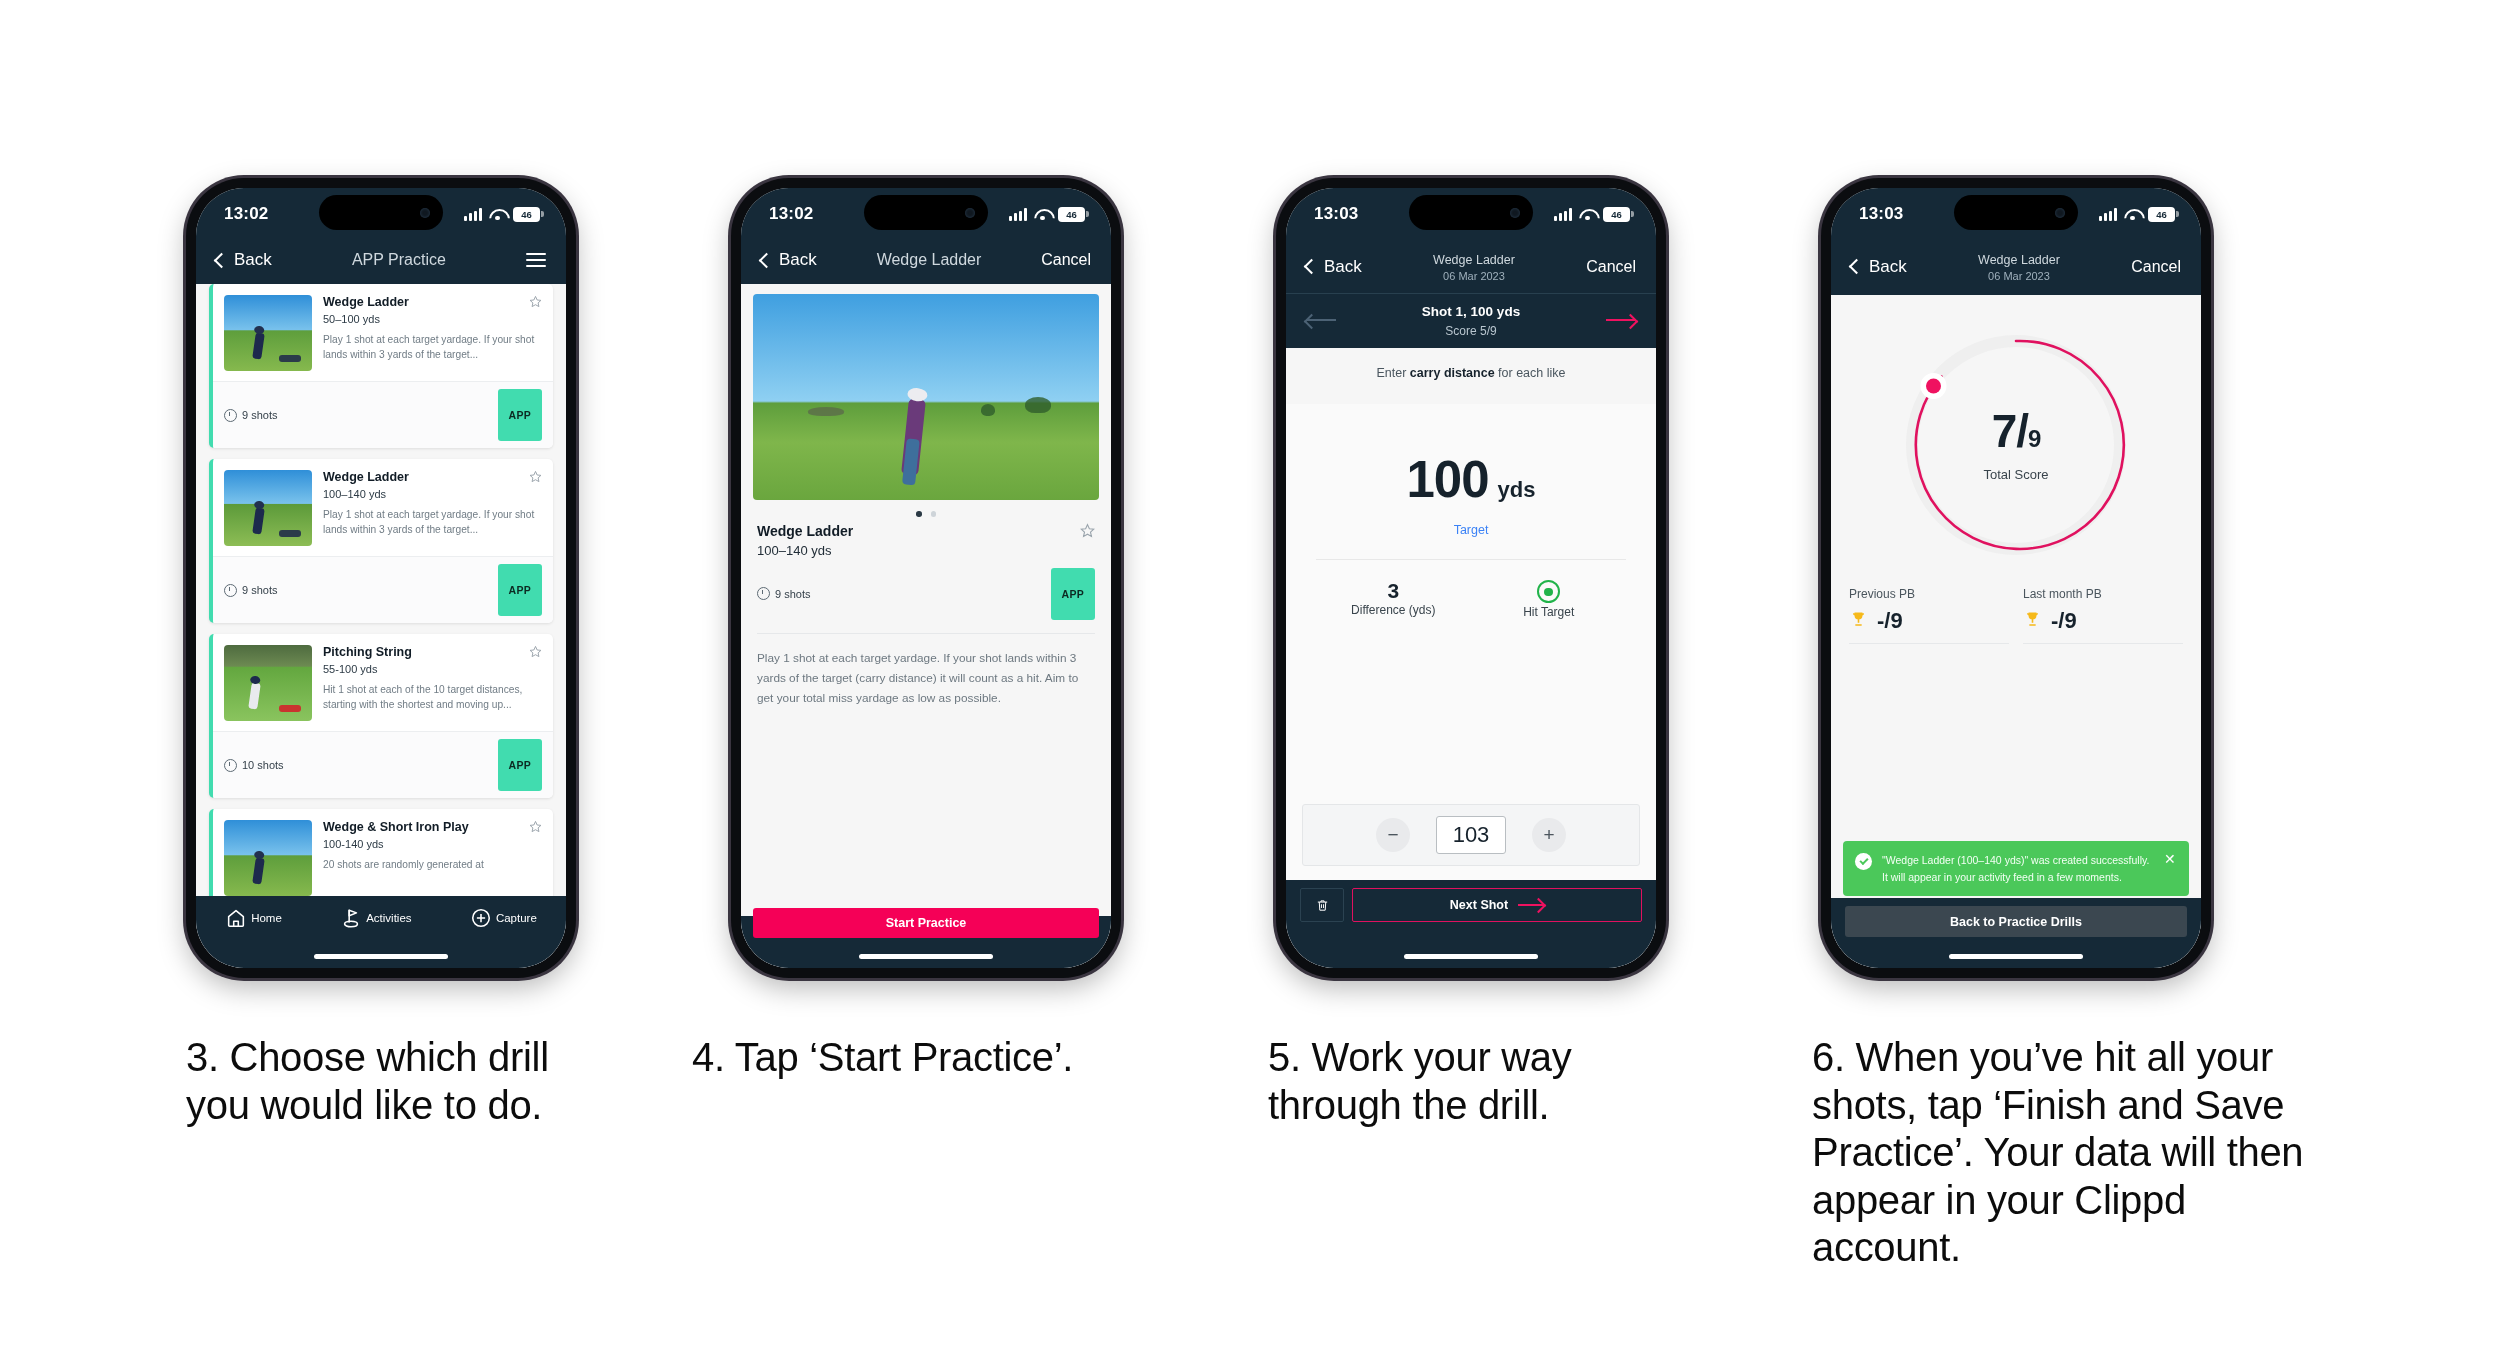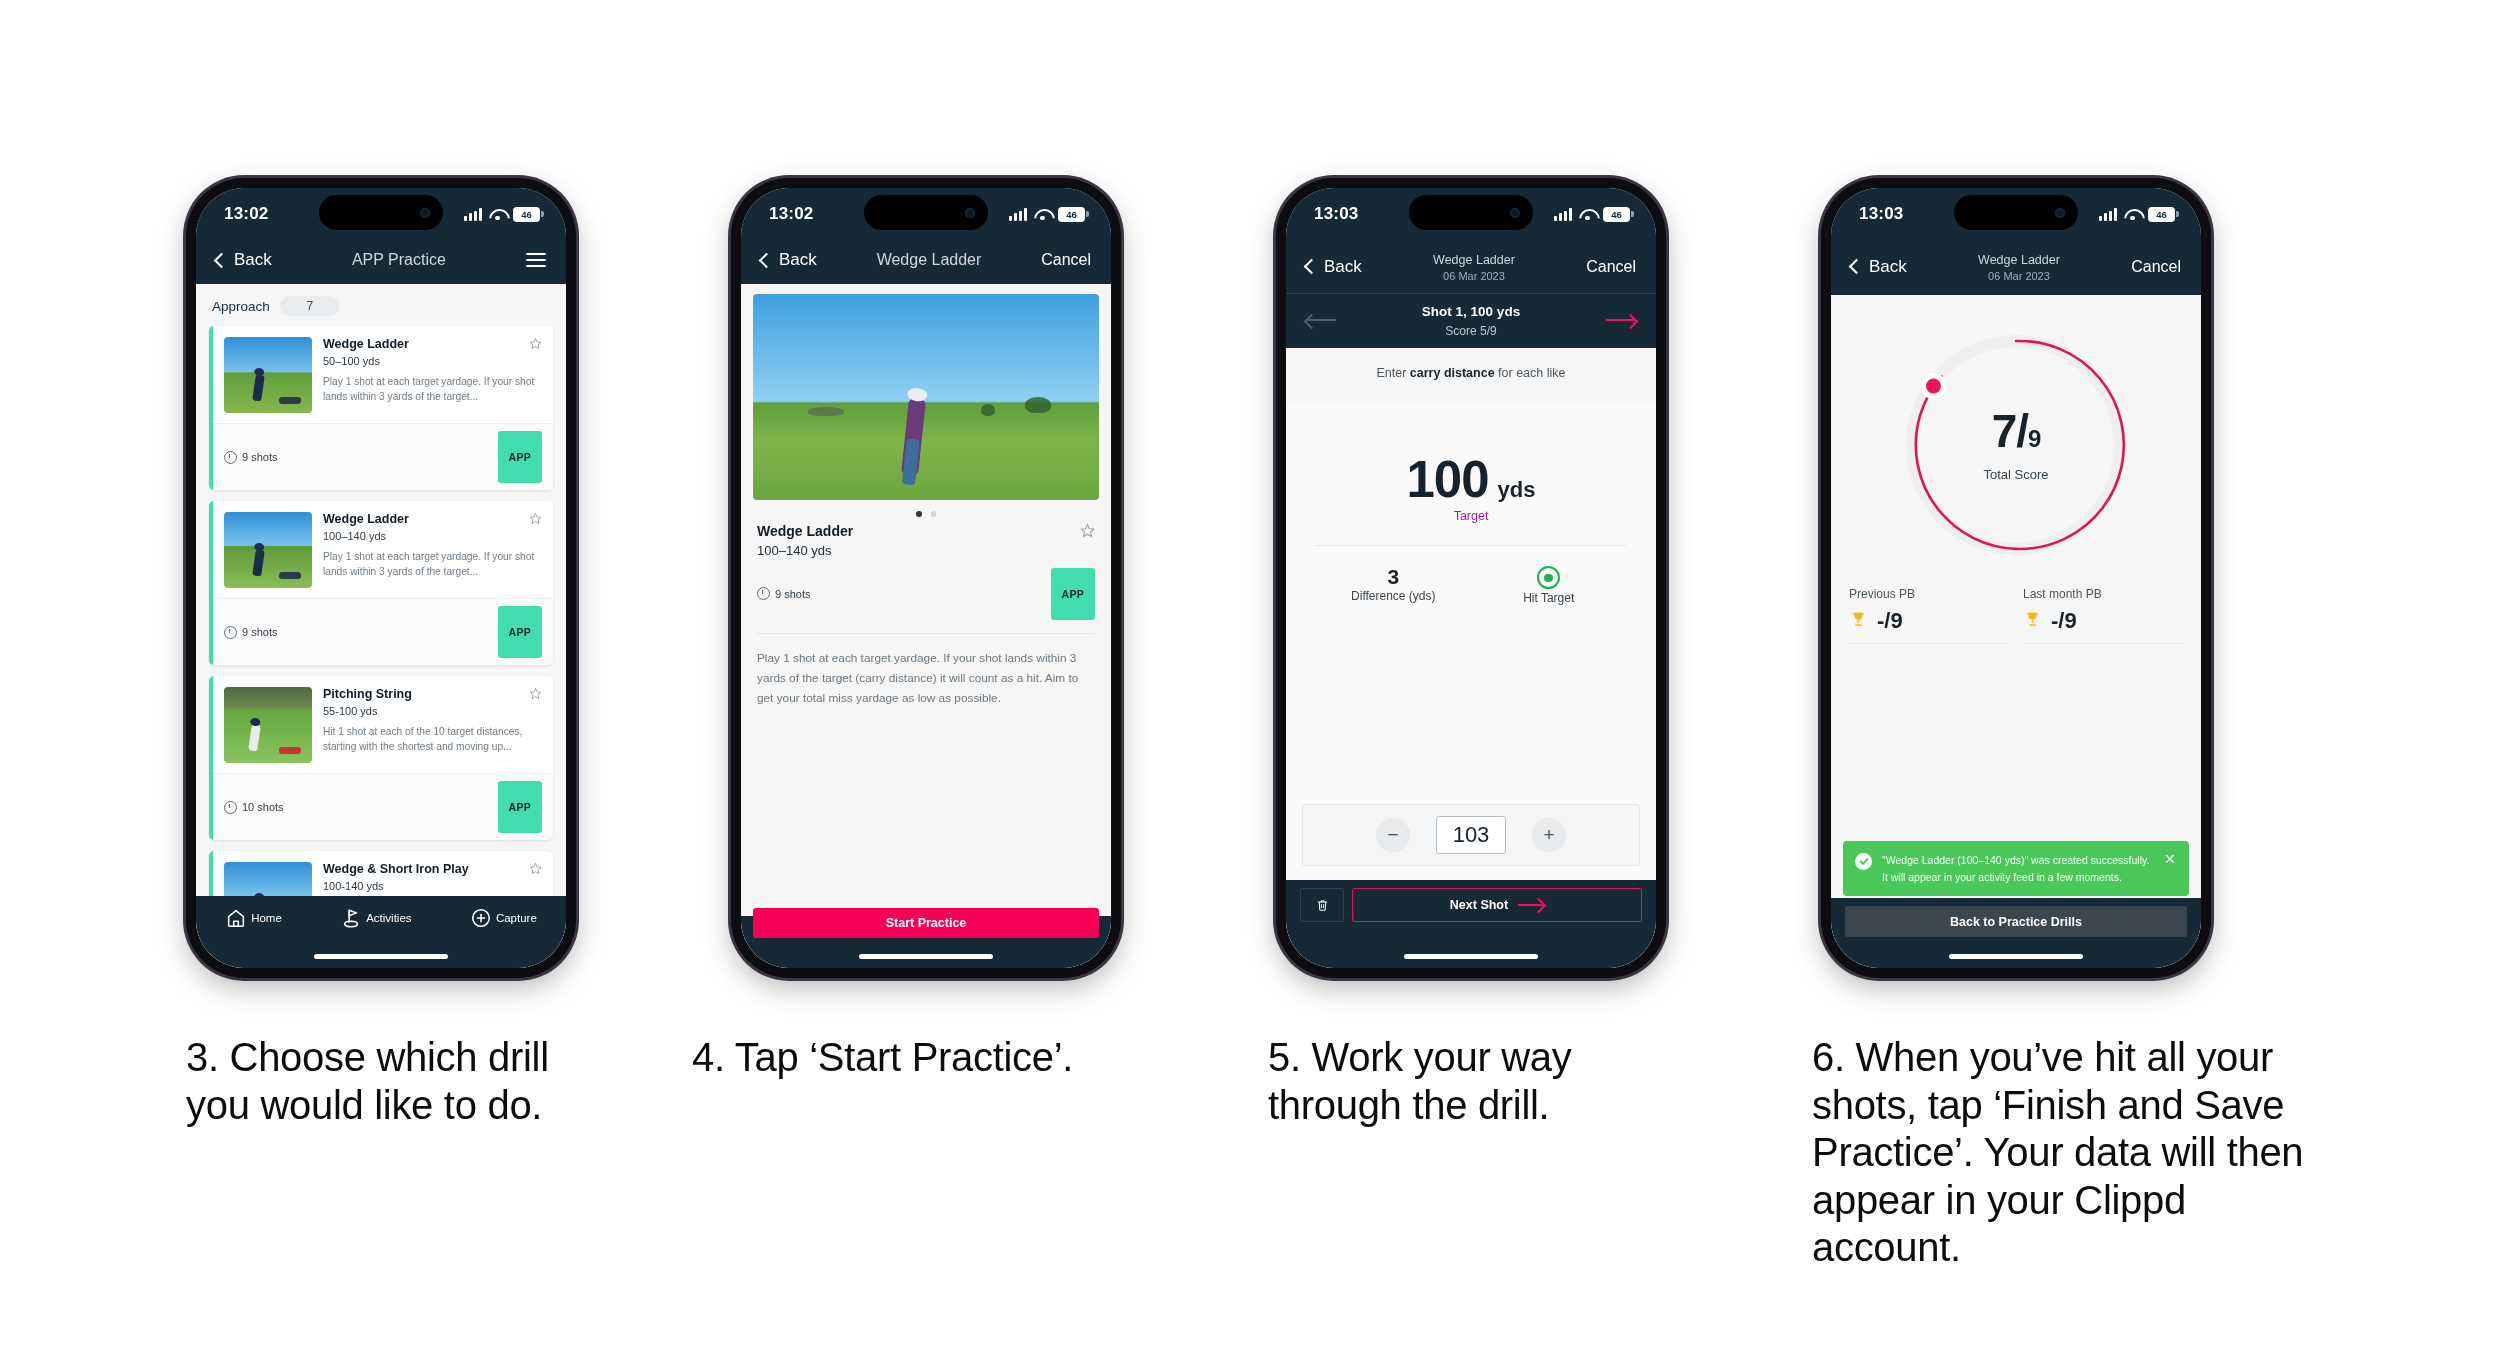--- a/index.html
+++ b/index.html
@@ -184,21 +184,21 @@
   
   .p3-hint{text-align:center;font-size:12.5px;color:#4a565f;padding:18px 10px 0 10px;}
   .p3-hint b{color:#16222c;}
   .p3-card{
     position:absolute;left:0;right:0;top:56px;bottom:88px;background:#fafafa;
     display:flex;flex-direction:column;align-items:center;
   }
   .bigval{display:flex;align-items:baseline;gap:9px;margin-top:50px;}
   .bigval .n{font-size:51px;font-weight:bold;color:#16222c;letter-spacing:-1px;line-height:1;}
   .bigval .u{font-size:22px;font-weight:bold;color:#16222c;}
-  .bigcap{font-size:12.5px;color:#a21caf;margin-top:4px;}
+  .bigcap{font-size:12.5px;color:#3b82f6;margin-top:18px;}
   .hr3{width:84%;height:1px;background:#e8e8e8;margin-top:22px;}
   .twoup{display:flex;width:84%;margin-top:20px;}
   .twoup .col{flex:1 1 50%;text-align:center;}
   .twoup .v{font-size:21px;font-weight:bold;color:#16222c;line-height:1;}
   .twoup .c{font-size:12px;color:#39444c;margin-top:2px;}
   .hitdot{width:19px;height:19px;border-radius:50%;border:2.4px solid #21b34a;
     display:flex;align-items:center;justify-content:center;margin:0 auto;}
   .hitdot i{width:8.5px;height:8.5px;border-radius:50%;background:#21b34a;display:block;}
   .stepper{
     position:absolute;left:16px;right:16px;bottom:14px;height:60px;border:1px solid #e4e6e8;
@@ -290,24 +290,20 @@
         </div>
         <div class="nav-title">APP Practice</div>
         <div class="hamb">
             <span></span>
             <span></span>
             <span></span>
           </div>
       </div>
 
       <div class="body">
-        <div class="sectionrow">
-          <span class="lbl">Approach</span>
-          <span class="pill">7</span>
-        </div>
 
         <div class="drillcard">
           <div class="dc-top">
             <div class="dc-thumb">
                 <span class="golfer"></span>
                 <span class="bagx" style="background:#2b3b4a;"></span>
               </div>
             <div class="dc-meta">
               <div class="dc-titlerow">
                 <div>

